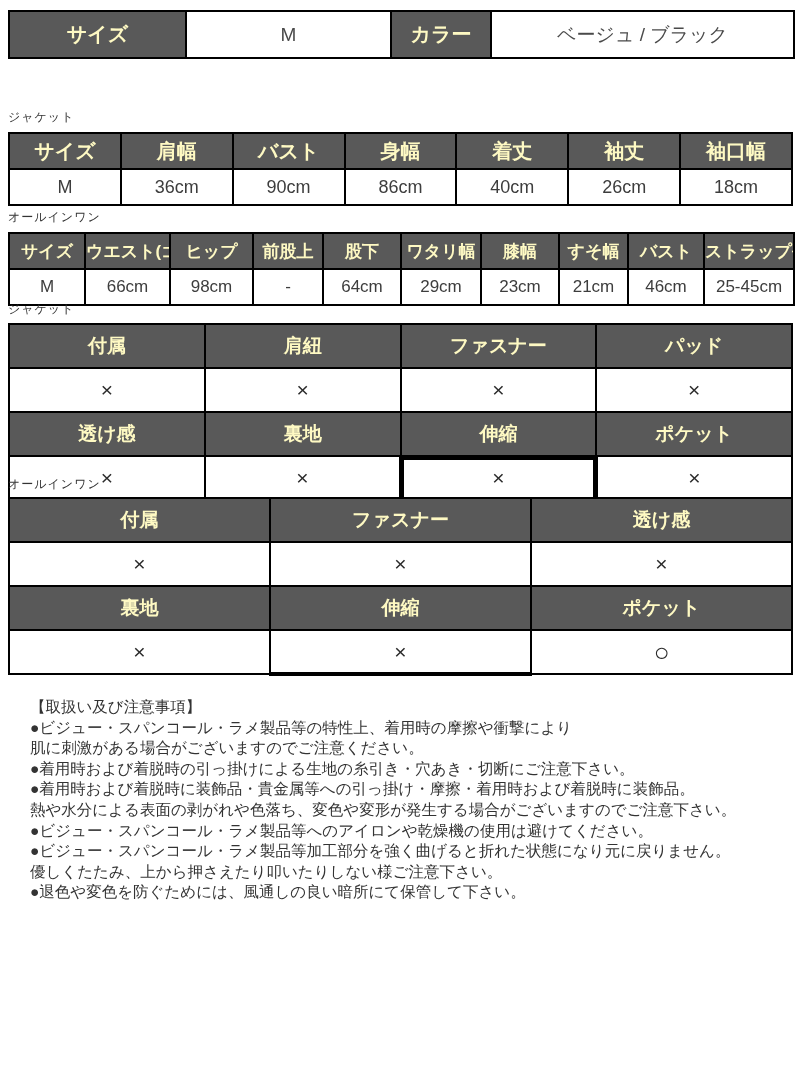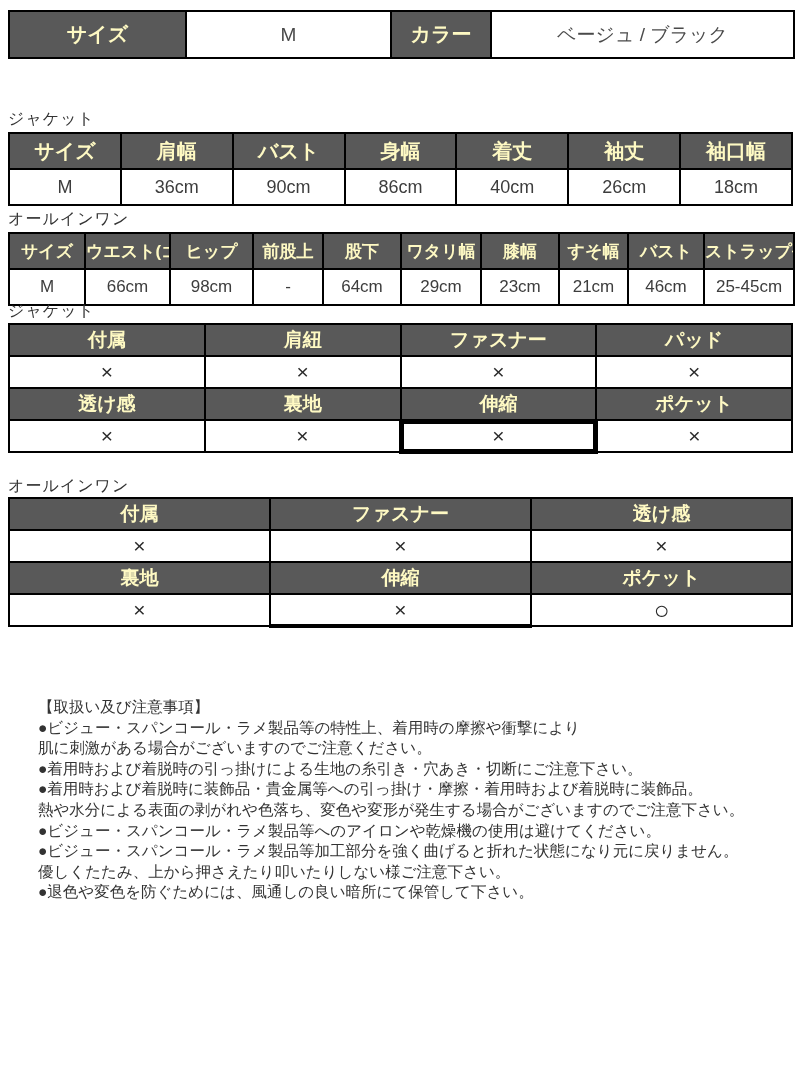--- a/index.html
+++ b/index.html
@@ -36,36 +36,36 @@
     color: #3d3d3d;
     font-size: 18px;
   }
 
   
   #info-table td { height: 47px; }
   #info-table td.val { font-size: 19px; color: #4a4a4a; }
 
   
   .section-label {
-    font-size: 16px;
+    font-size: 12px;
     color: #333333;
     letter-spacing: 1px;
     text-align: center;
   }
 
   
   .size-table td { height: 36px; }
   .size-table td.hdr { font-size: 20px; }
   .size-table td.val { font-size: 18px; color: #3d3d3d; }
   .size-table td.hdr.small { font-size: 13px; font-weight: bold; }
   #allinone-size-table td.hdr { font-size: 17px; }
   #allinone-size-table td.val { font-size: 17px; }
 
   
-  .feat-table td { height: 32px; }
+  .feat-table td { height: 44px; }
   .feat-table td.hdr { font-size: 19px; }
   .feat-table td.val { font-size: 20px; color: #2b2b2b; }
   .feat-table td.val .mark-x { font-size: 21px; font-weight: 300; }
   .feat-table td.val .mark-o { font-size: 26px; font-weight: 300; line-height: 1; }
   td.selected-cell { box-shadow: inset 0 0 0 2px #000000; border: 3px solid #000000; }
   td.thick-bottom { border-bottom: 4px solid #000000; }
 
   
   #care-notes {
     font-size: 15.5px;
@@ -209,21 +209,21 @@
     <td class="hdr">ポケット</td>
   </tr>
   <tr>
     <td class="val"><span class="mark-x">×</span></td>
     <td class="val thick-bottom"><span class="mark-x">×</span></td>
     <td class="val"><span class="mark-o">○</span></td>
   </tr>
 </tbody>
   </table>
 
-<div id="care-notes" class="abs" style="top:697px; left:38px;">
+<div id="care-notes" class="abs" style="top:697px; left:30px;">
   <div>【取扱い及び注意事項】</div>
   <div>●ビジュー・スパンコール・ラメ製品等の特性上、着用時の摩擦や衝撃により</div>
   <div>肌に刺激がある場合がございますのでご注意ください。</div>
   <div>●着用時および着脱時の引っ掛けによる生地の糸引き・穴あき・切断にご注意下さい。</div>
   <div>●着用時および着脱時に装飾品・貴金属等への引っ掛け・摩擦・着用時および着脱時に装飾品。</div>
   <div>熱や水分による表面の剥がれや色落ち、変色や変形が発生する場合がございますのでご注意下さい。</div>
   <div>●ビジュー・スパンコール・ラメ製品等へのアイロンや乾燥機の使用は避けてください。</div>
   <div>●ビジュー・スパンコール・ラメ製品等加工部分を強く曲げると折れた状態になり元に戻りません。</div>
   <div>優しくたたみ、上から押さえたり叩いたりしない様ご注意下さい。</div>
   <div>●退色や変色を防ぐためには、風通しの良い暗所にて保管して下さい。</div>

